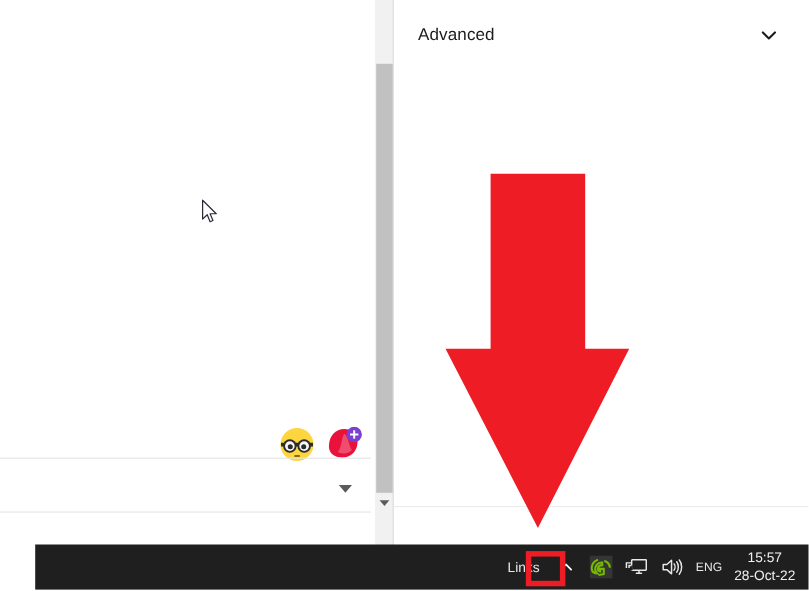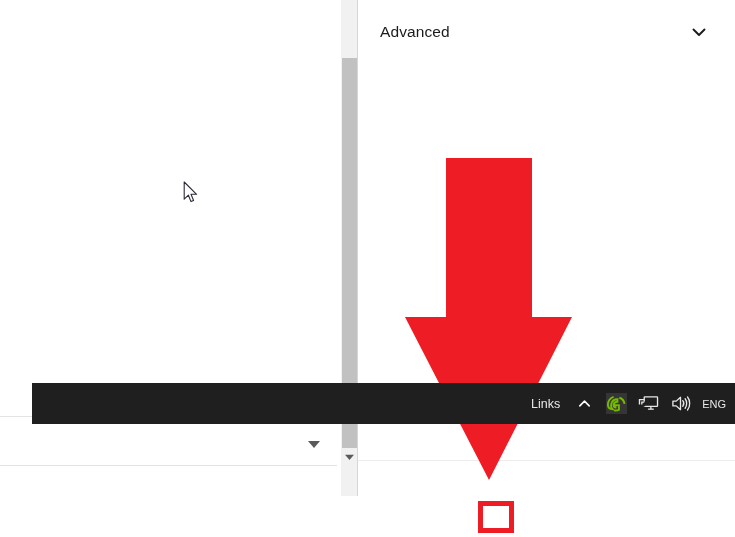--- a/index.html
+++ b/index.html
@@ -2,21 +2,21 @@
 <html><head>
 <meta charset="utf-8">
 <style>
   * { margin:0; padding:0; box-sizing:border-box; }
   html, body {
     width:735px; height:537px;
     font-family:"Liberation Sans", sans-serif;
     background:#ffffff;
     overflow:hidden;
   }
-  #screen { position:relative; width:735px; height:424px; background:#ffffff;border-radius:22px; }
+  #screen { position:relative; width:735px; height:536px; background:#ffffff;border-radius:22px; }
 
   
   #left-pane {
     position:absolute; left:0; top:0; width:337px; height:496px;
     background:#ffffff;
   }
   #left-divider-1 {
     position:absolute; left:0; top:416px; width:337px; height:1px;
     background:#e3e3e3;
   }
@@ -227,20 +227,24 @@
         <svg viewBox="0 0 22 20" width="21" height="19">
           <path d="M3 7.5 L6.5 7.5 L11 3.5 L11 16.5 L6.5 12.5 L3 12.5 Z" fill="none" stroke="#e8e8e8" stroke-width="1.4" stroke-linejoin="round"></path>
           <path d="M13.4 7 C14.6 8.6 14.6 11.4 13.4 13" fill="none" stroke="#e8e8e8" stroke-width="1.4" stroke-linecap="round"></path>
           <path d="M15.9 5 C18 7.6 18 12.4 15.9 15" fill="none" stroke="#e8e8e8" stroke-width="1.4" stroke-linecap="round"></path>
           <path d="M18.4 3.2 C21.4 6.7 21.4 13.3 18.4 16.8" fill="none" stroke="#e8e8e8" stroke-width="1.4" stroke-linecap="round"></path>
         </svg>
       </div>
 
       <span id="lang-label">ENG</span>
 
+      <div id="clock">
+        <span id="clock-time">15:57</span>
+        <span id="clock-date">28-Oct-22</span>
+      </div>
 
       <div id="notif-btn">
         <svg viewBox="0 0 22 20" width="20" height="18">
           <path d="M3 3 L19 3 L19 13.5 L12.5 13.5 L10 16.8 L10 13.5 L3 13.5 Z" fill="none" stroke="#e8e8e8" stroke-width="1.5" stroke-linejoin="round"></path>
         </svg>
       </div>
 
     </div>
     <div id="taskbar-edge"></div>
   </div>

